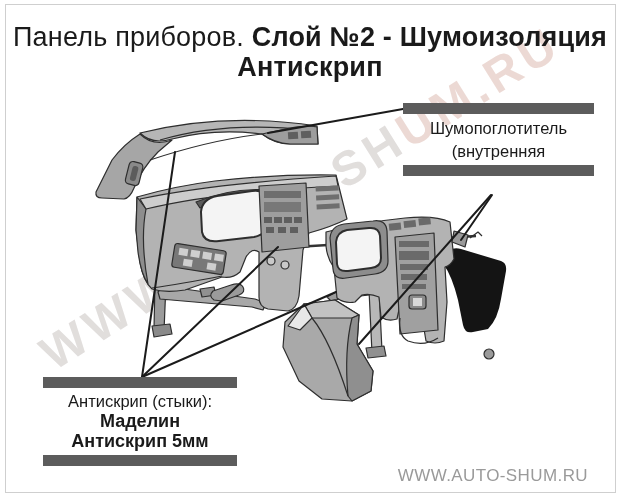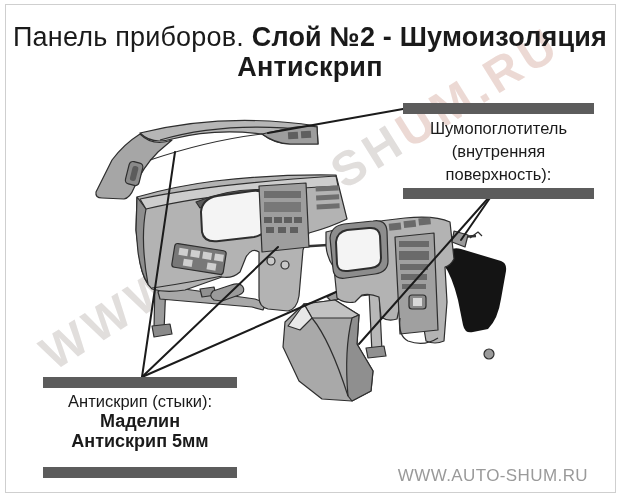--- a/index.html
+++ b/index.html
@@ -27,21 +27,21 @@
   .watermark .wm2{color:#e6cdc6;}
   svg.diagram{position:absolute;left:0;top:0;z-index:2;}
   .callout{position:absolute;z-index:3;color:#1a1a1a;}
   .bar{height:11px;background:#5c5c5c;}
   .co-right{left:403px;top:103px;width:191px;}
   .co-right .co-text{
     text-align:center;font-size:16.5px;line-height:23px;padding:3px 0 2px 0;
   }
   .co-left{left:43px;top:377px;width:194px;}
   .co-left .co-text{
-    text-align:center;font-size:16.5px;line-height:20px;padding:3px 0 16px 0;
+    text-align:center;font-size:16.5px;line-height:20px;padding:3px 0 4px 0;
   }
   .co-left .co-text .b{font-weight:bold;font-size:18px;}
   .site-url{
     position:absolute;right:32px;top:466px;z-index:3;
     font-size:17px;letter-spacing:.4px;color:#9a9a9a;
   }
 </style>
 </head>
 <body>
 
@@ -176,21 +176,20 @@
       <path d="M142,377 L336,292"></path>
     </g>
   </g>
 </svg>
 
 <div class="callout co-right">
   <div class="bar"></div>
   <div class="co-text">
     <div>Шумопоглотитель</div>
     <div>(внутренняя</div>
-    <div>поверхность):</div>
   </div>
   <div class="bar"></div>
 </div>
 
 <div class="callout co-left">
   <div class="bar"></div>
   <div class="co-text">
     <div>Антискрип (стыки):</div>
     <div class="b">Маделин</div>
     <div class="b">Антискрип 5мм</div>

